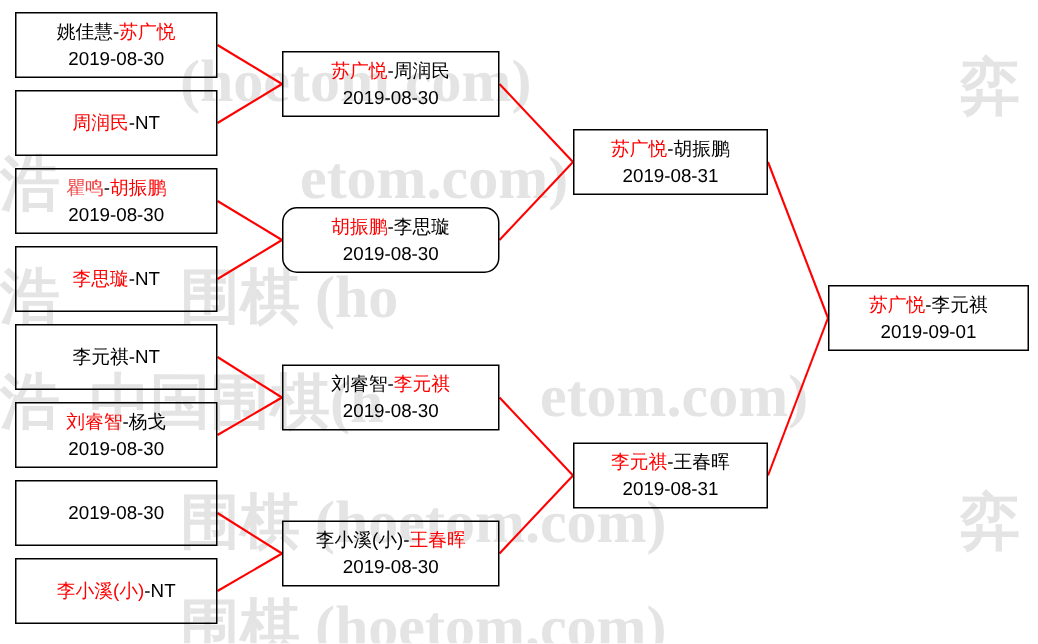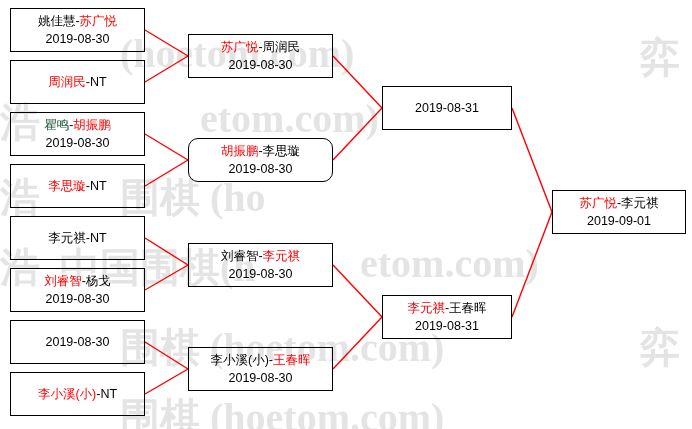--- a/index.html
+++ b/index.html
@@ -95,21 +95,21 @@
     </svg>
 
 <div class="node" style="left: 10px; top: 8px; width: 135px; height: 44px;">
       <span class="line1"><span style="color: rgb(0, 0, 0);">姚佳慧</span><span class="sep">-</span><span style="color: rgb(255, 0, 0);">苏广悦</span></span>
       <span class="line2">2019-08-30</span>
     </div>
     <div class="node" style="left: 10px; top: 60px; width: 135px; height: 44px;">
       <span class="line1"><span style="color: rgb(255, 0, 0);">周润民</span><span class="sep">-</span><span style="color: rgb(0, 0, 0);">NT</span></span>
     </div>
     <div class="node" style="left: 10px; top: 112px; width: 135px; height: 44px;">
-      <span class="line1"><span style="color: #14532d;">瞿鸣</span><span class="sep">-</span><span style="color: rgb(255, 0, 0);">胡振鹏</span></span>
+      <span class="line1"><span style="color: #ef4444;">瞿鸣</span><span class="sep">-</span><span style="color: rgb(255, 0, 0);">胡振鹏</span></span>
       <span class="line2">2019-08-30</span>
     </div>
     <div class="node" style="left: 10px; top: 164px; width: 135px; height: 44px;">
       <span class="line1"><span style="color: rgb(255, 0, 0);">李思璇</span><span class="sep">-</span><span style="color: rgb(0, 0, 0);">NT</span></span>
     </div>
     <div class="node" style="left: 10px; top: 216px; width: 135px; height: 44px;">
       <span class="line1"><span style="color: rgb(0, 0, 0);">李元祺</span><span class="sep">-</span><span style="color: rgb(0, 0, 0);">NT</span></span>
     </div>
     <div class="node" style="left: 10px; top: 268px; width: 135px; height: 44px;">
       <span class="line1"><span style="color: rgb(255, 0, 0);">刘睿智</span><span class="sep">-</span><span style="color: rgb(0, 0, 0);">杨戈</span></span>
@@ -131,20 +131,21 @@
     </div>
     <div class="node" style="left: 188px; top: 243px; width: 145px; height: 44px;">
       <span class="line1"><span style="color: rgb(0, 0, 0);">刘睿智</span><span class="sep">-</span><span style="color: rgb(255, 0, 0);">李元祺</span></span>
       <span class="line2">2019-08-30</span>
     </div>
     <div class="node" style="left: 188px; top: 347px; width: 145px; height: 44px;">
       <span class="line1"><span style="color: rgb(0, 0, 0);">李小溪(小)</span><span class="sep">-</span><span style="color: rgb(255, 0, 0);">王春晖</span></span>
       <span class="line2">2019-08-30</span>
     </div>
     <div class="node" style="left: 382px; top: 86px; width: 130px; height: 44px;">
+      <span class="line1"><span style="color: rgb(255, 0, 0);">苏广悦</span><span class="sep">-</span><span style="color: rgb(0, 0, 0);">胡振鹏</span></span>
       <span class="line2">2019-08-31</span>
     </div>
     <div class="node" style="left: 382px; top: 295px; width: 130px; height: 44px;">
       <span class="line1"><span style="color: rgb(255, 0, 0);">李元祺</span><span class="sep">-</span><span style="color: rgb(0, 0, 0);">王春晖</span></span>
       <span class="line2">2019-08-31</span>
     </div>
     <div class="node" style="left: 552px; top: 190px; width: 134px; height: 44px;">
       <span class="line1"><span style="color: rgb(255, 0, 0);">苏广悦</span><span class="sep">-</span><span style="color: rgb(0, 0, 0);">李元祺</span></span>
       <span class="line2">2019-09-01</span>
     </div>

